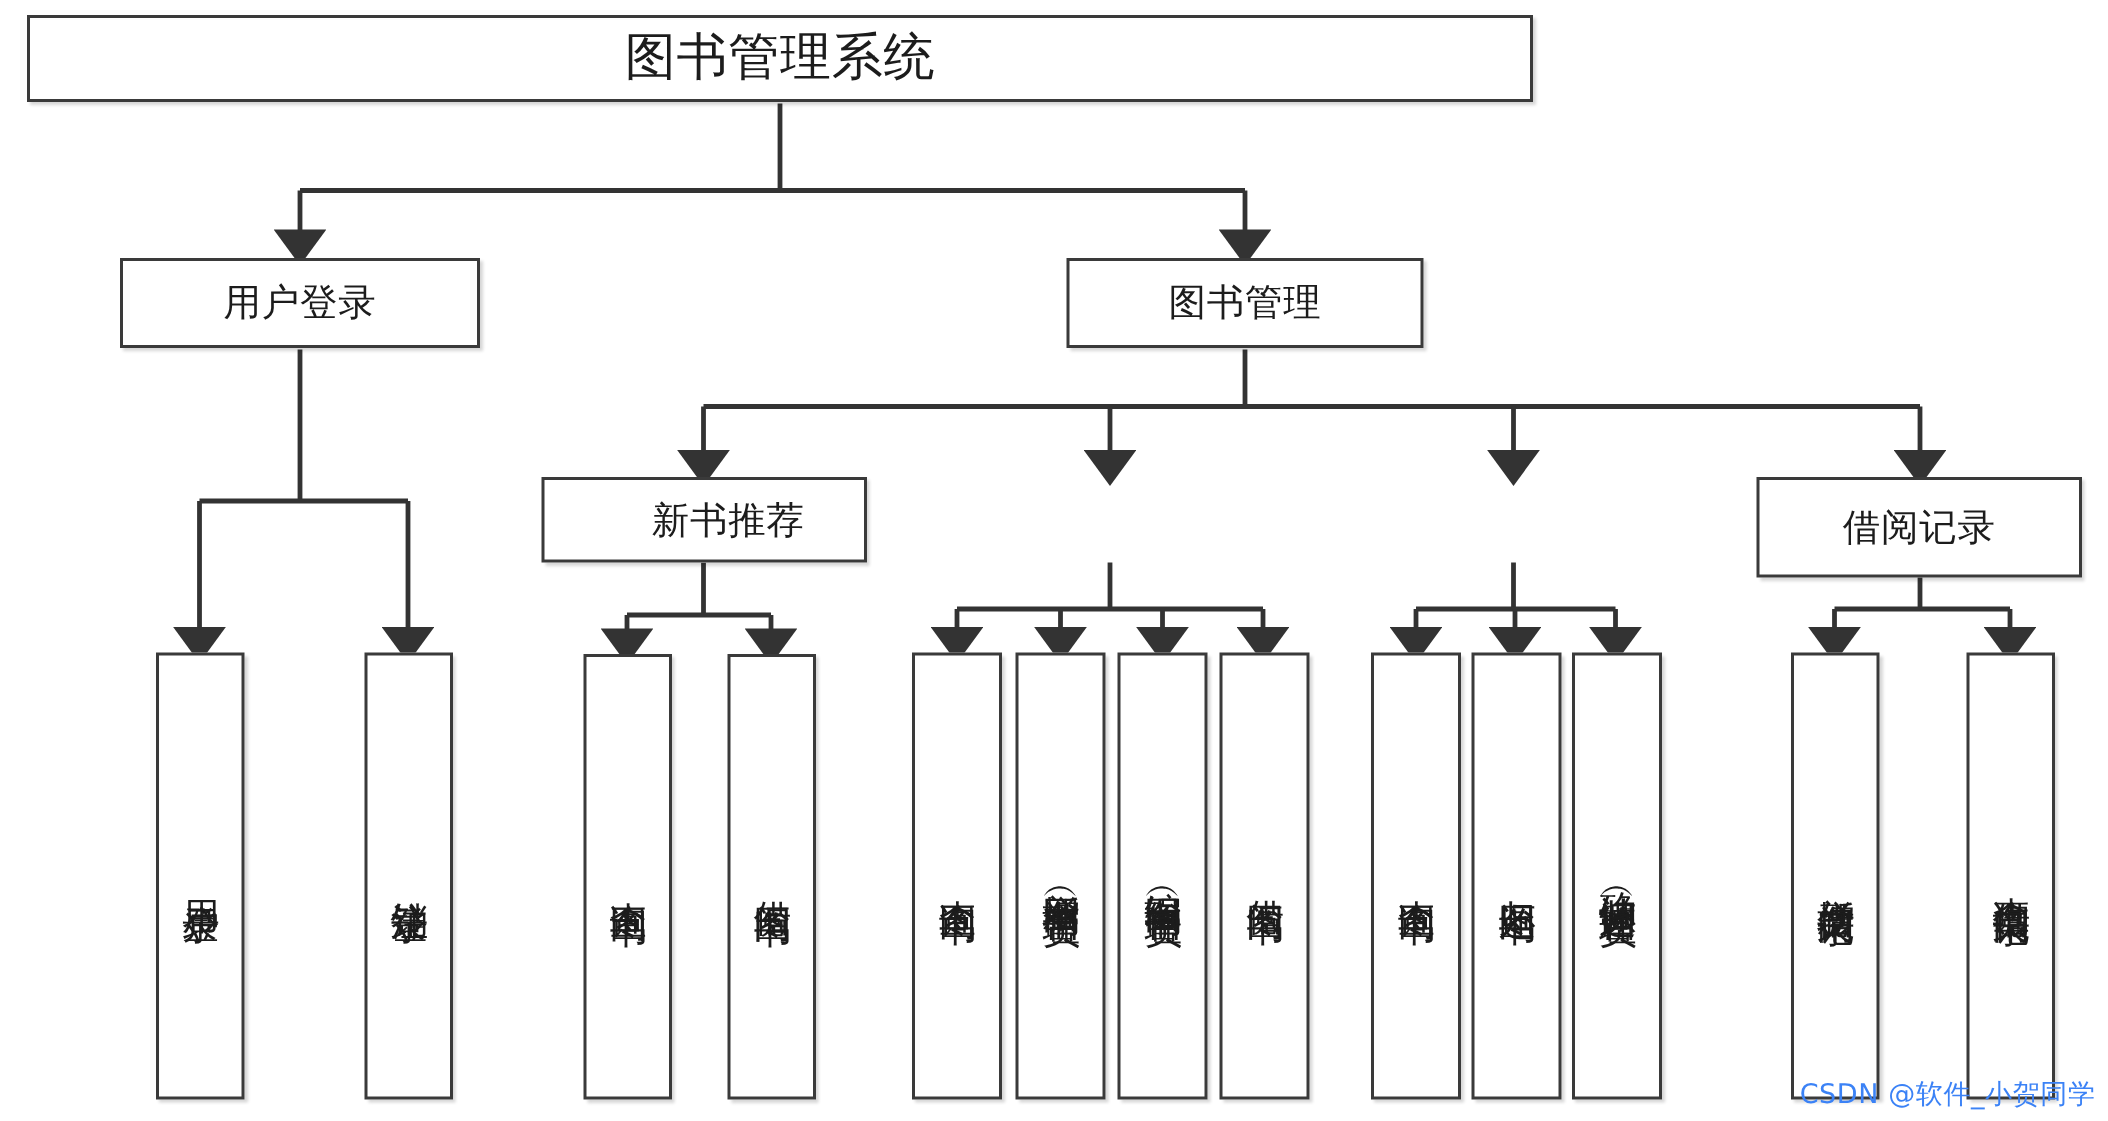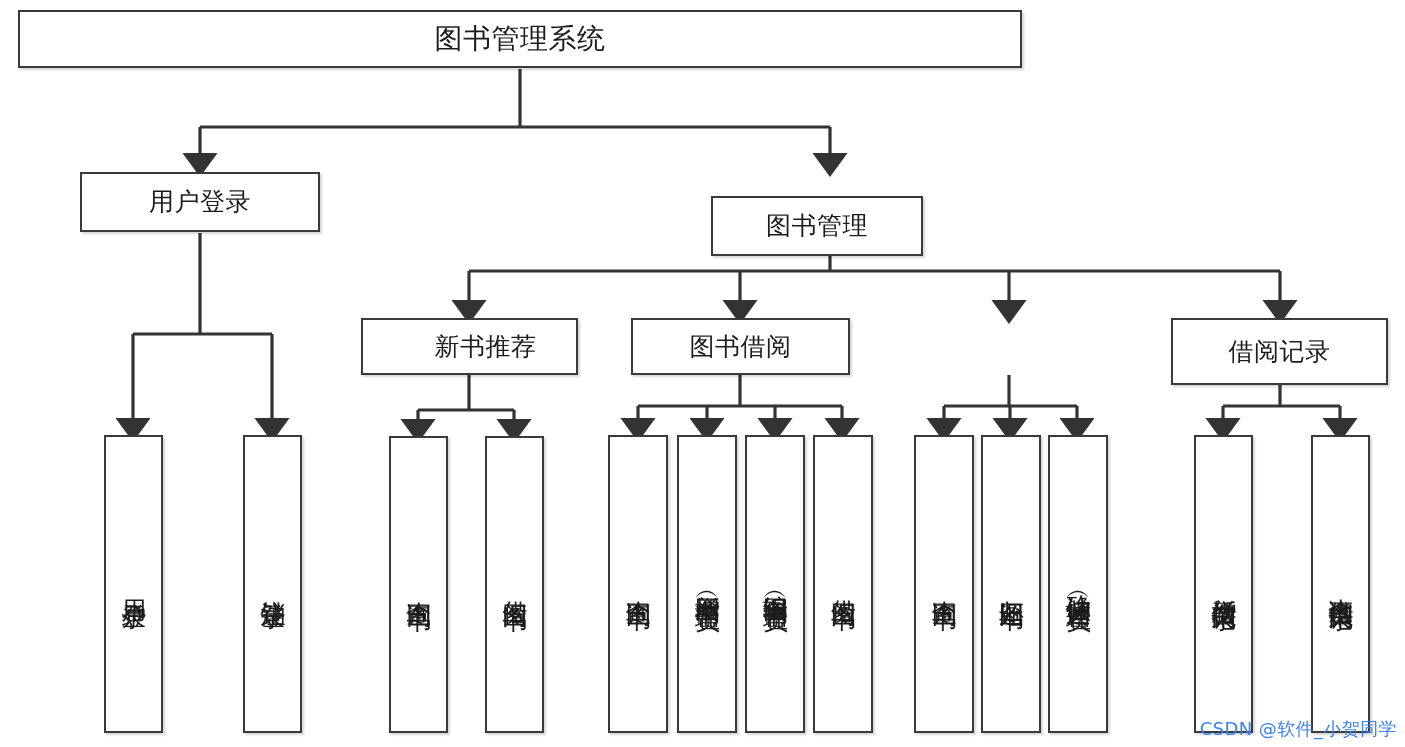--- a/index.html
+++ b/index.html
@@ -43,21 +43,21 @@
     text-align: center;
     line-height: 1.28;
     letter-spacing: 0.5px;
   }
   
   .node.horiz .label {
     writing-mode: horizontal-tb;
     font-size: 25px;
   }
   .node.root .label {
-    font-size: 28px;
+    font-size: 34px;
   }
   
   .node.vert {
     align-items: center;
     justify-content: center;
   }
   .node.vert .label {
     writing-mode: vertical-rl;
     text-orientation: upright;
     font-size: 25px;
@@ -132,30 +132,27 @@
     </g>
   </svg>
 
   <div class="node horiz root" style="left:18px; top:10px; width:1004px; height:58px;">
     <span class="label">图书管理系统</span>
   </div>
 
   <div class="node horiz" style="left:80px; top:172px; width:240px; height:60px;">
     <span class="label">用户登录</span>
   </div>
-  <div class="node horiz" style="left:711px; top:172px; width:212px; height:60px;margin-top:24px;">
+  <div class="node horiz" style="left:711px; top:172px; width:238px; height:60px;">
     <span class="label">图书管理</span>
   </div>
 
   <div class="node horiz" style="left:361px; top:318px; width:217px; height:57px;padding-left:32px;">
     <span class="label">新书推荐</span>
   </div>
-  <div class="node horiz" style="left:631px; top:318px; width:219px; height:57px;">
-    <span class="label">图书借阅</span>
-  </div>
   <div class="node horiz" style="left:1171px; top:318px; width:217px; height:67px;">
     <span class="label">借阅记录</span>
   </div>
 
   <div class="node vert" style="left:104px; top:435px; width:59px; height:298px;">
     <span class="label">用户登录</span>
   </div>
   <div class="node vert" style="left:243px; top:435px; width:59px; height:298px;">
     <span class="label">注销登录</span>
   </div>

